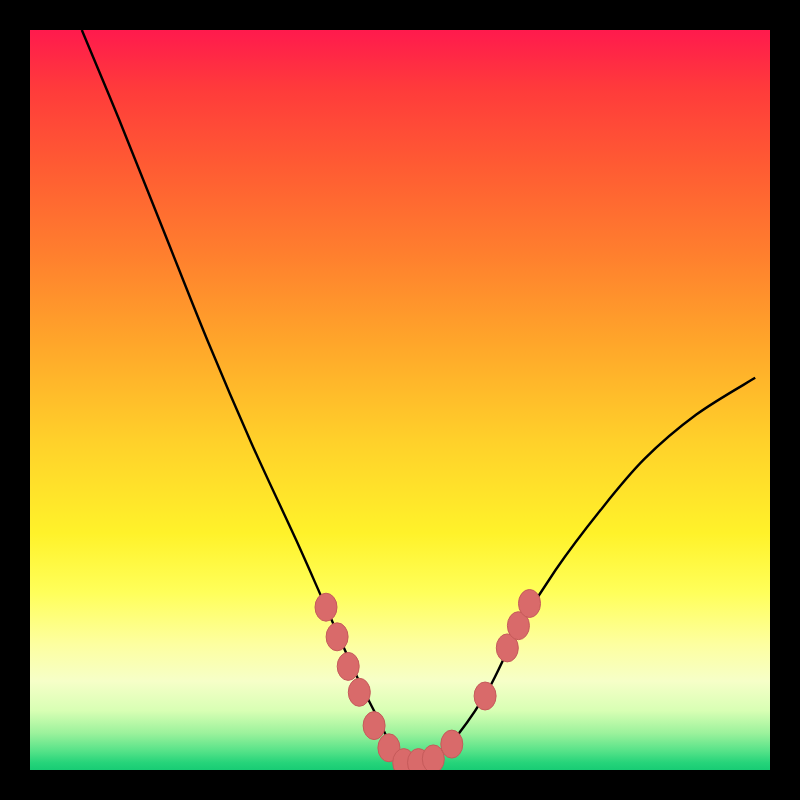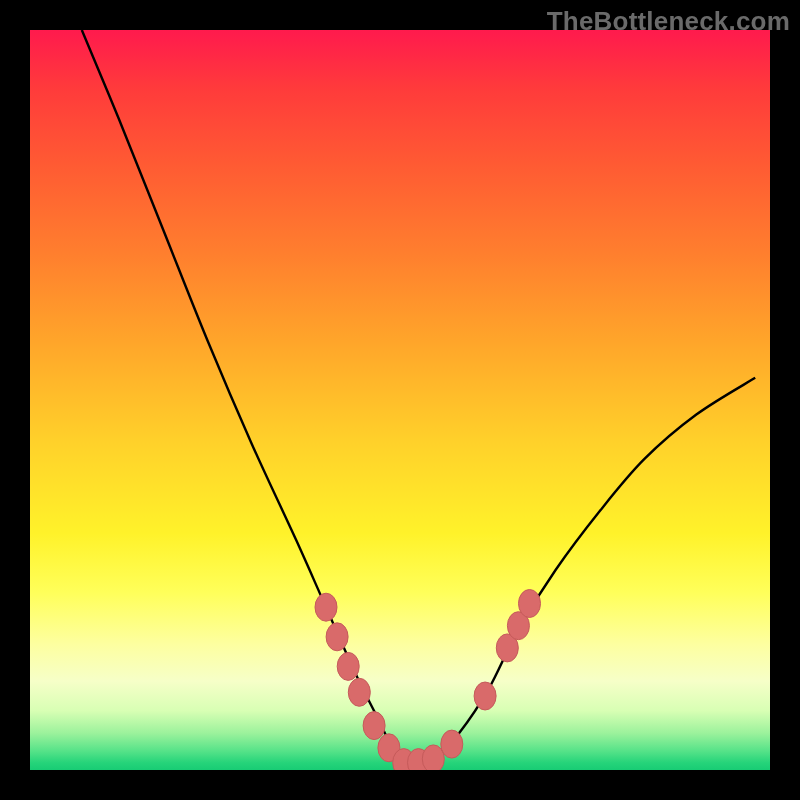--- a/index.html
+++ b/index.html
@@ -79,14 +79,13 @@
           <ellipse cx="388.5" cy="732.6" rx="11" ry="14" fill="#d96a6a" stroke="#c55a5a" stroke-width="1"></ellipse>
           <ellipse cx="403.3" cy="728.9" rx="11" ry="14" fill="#d96a6a" stroke="#c55a5a" stroke-width="1"></ellipse>
           <ellipse cx="421.8" cy="714.1" rx="11" ry="14" fill="#d96a6a" stroke="#c55a5a" stroke-width="1"></ellipse>
           <ellipse cx="455.1" cy="666.0" rx="11" ry="14" fill="#d96a6a" stroke="#c55a5a" stroke-width="1"></ellipse>
           <ellipse cx="477.3" cy="617.9" rx="11" ry="14" fill="#d96a6a" stroke="#c55a5a" stroke-width="1"></ellipse>
           <ellipse cx="488.4" cy="595.7" rx="11" ry="14" fill="#d96a6a" stroke="#c55a5a" stroke-width="1"></ellipse>
           <ellipse cx="499.5" cy="573.5" rx="11" ry="14" fill="#d96a6a" stroke="#c55a5a" stroke-width="1"></ellipse>
         </g>
     </svg>
   </div>
-  <div class="watermark">TheBottleneck.com</div>
 </div>
 
 </body></html>

